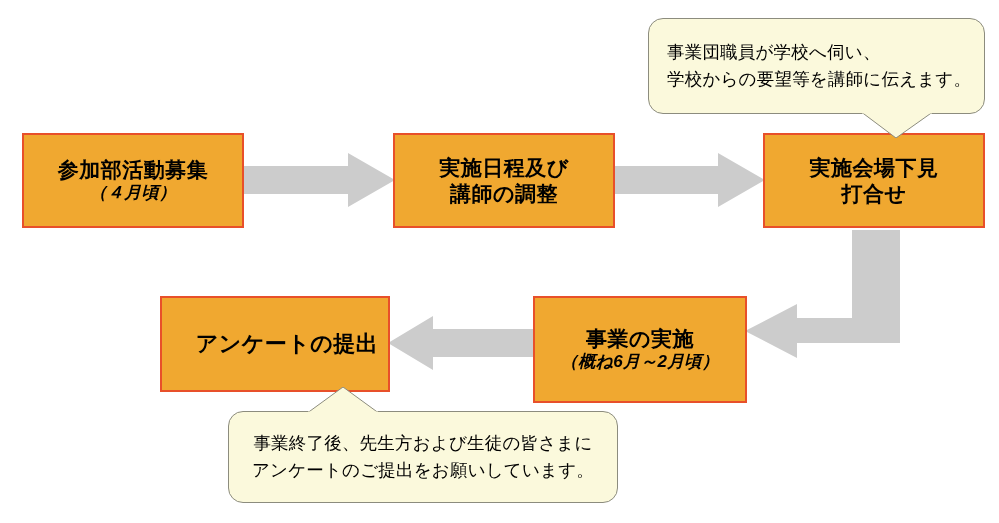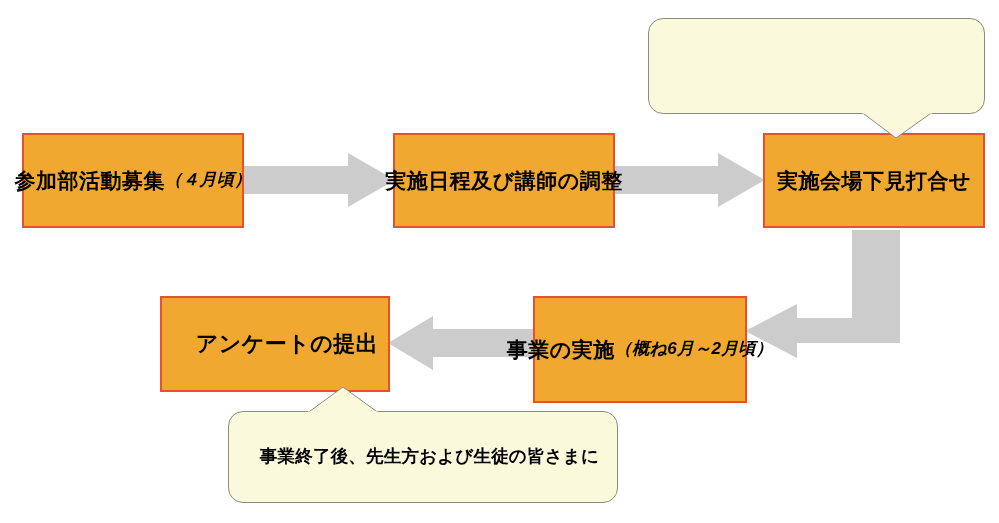--- a/index.html
+++ b/index.html
@@ -16,21 +16,21 @@
     height: 523px;
     background: #ffffff;
     overflow: hidden;
   }
   .node {
     position: absolute;
     box-sizing: border-box;
     background: #F0A830;
     border: 2px solid #E8502A;
     display: flex;
-    flex-direction: row;
+    flex-direction: column;
     align-items: center;
     justify-content: center;
     color: #000000;
     text-align: center;
   }
   .node .line1 {
     font-weight: bold;
     font-size: 21px;
     line-height: 1.22;
     letter-spacing: 0.5px;
@@ -65,21 +65,21 @@
     justify-content: center;
     padding: 6px 18px;
   }
   .callout .ctext {
     font-size: 17.5px;
     line-height: 1.55;
     white-space: nowrap;
     letter-spacing: 0.2px;
   }
   .callout.c-top .ctext { text-align: left; }
-  .callout.c-bottom .ctext { text-align: right; font-weight: bold; }
+  .callout.c-bottom .ctext { text-align: center; }
 
   .tail {
     position: absolute;
     pointer-events: none;
   }
   .tail svg { display: block; }
 </style>
 </head>
 <body>
 
@@ -127,30 +127,33 @@
   <div class="node" style="left:533px; top:296px; width:214px; height:107px;">
     <span class="line1">事業の実施</span>
     <span class="line2">（概ね6月～2月頃）</span>
   </div>
 
   <div class="node single" style="left:160px; top:296px; width:230px; height:96px;padding-left:24px;">
     <span class="line1">アンケートの提出</span>
   </div>
 
   <div class="callout c-top" style="left:648px; top:18px; width:337px; height:96px;">
+    <span class="ctext">事業団職員が学校へ伺い、</span>
+    <span class="ctext">学校からの要望等を講師に伝えます。</span>
   </div>
   <div class="tail" style="left:862px; top:112px; width:70px; height:26px;">
     <svg width="70" height="26" viewBox="0 0 70 26">
       <polygon points="0,0.5 70,0.5 34,26" fill="#FBF9DC" stroke="#8C8C7E" stroke-width="1"></polygon>
       <line x1="0" y1="0.5" x2="70" y2="0.5" stroke="#FBF9DC" stroke-width="2"></line>
     </svg>
   </div>
 
   <div class="callout c-bottom" style="left:228px; top:411px; width:390px; height:92px;">
     <span class="ctext">事業終了後、先生方および生徒の皆さまに</span>
+    <span class="ctext">アンケートのご提出をお願いしています。</span>
   </div>
   <div class="tail" style="left:308px; top:387px; width:70px; height:26px;">
     <svg width="70" height="26" viewBox="0 0 70 26">
       <polygon points="0,25.5 70,25.5 35,0" fill="#FBF9DC" stroke="#8C8C7E" stroke-width="1"></polygon>
       <line x1="0" y1="25.5" x2="70" y2="25.5" stroke="#FBF9DC" stroke-width="2"></line>
     </svg>
   </div>
 
 </div>
 

